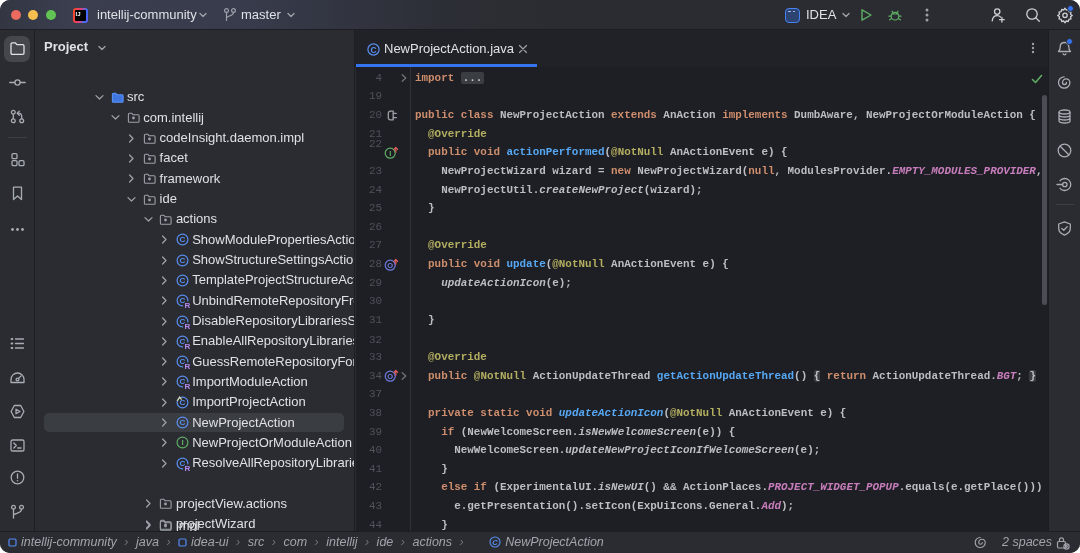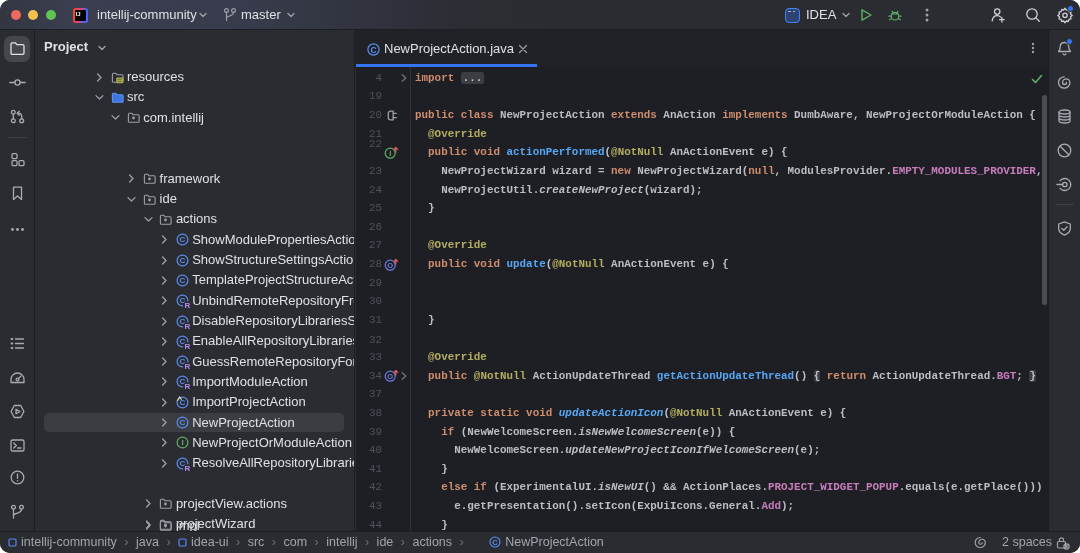--- a/index.html
+++ b/index.html
@@ -32,28 +32,28 @@
 
 #editor { position:absolute; left:356px; top:67px; width:692px; height:464px; background:#1e1f24; overflow:hidden; }
 #gutline { position:absolute; left:54px; top:0; width:1px; height:464px; background:#303237; }
 #lines { position:absolute; left:0; top:1.6px; width:692px; height:464px; }
 .ln { position:absolute; left:0; width:26px; text-align:right; font-family:"Liberation Mono", monospace; font-size:10.9px; color:#4d525b; line-height:18.62px; height:18.62px; }
 .cl { position:absolute; left:59px; white-space:pre; font-family:"Liberation Mono", monospace; font-size:10.9px; font-weight:600; color:#bcbec4; line-height:18.62px; height:18.62px; }
 .cl k { color:#cf8e6d; font-style:normal; }
 .cl a2 { color:#b3ae60; }
 .cl m { color:#56a8f5; }
 .cl em2 { font-style:italic; }
-.cl sf { color:#c77dbb; }
+.cl sf { color:#c77dbb; font-style:italic; }
 .fbox { background:#3a3d42; border-radius:2px; padding:0 2px; color:#c8cad0; }
 .bbox { background:#3a3d42; border-radius:2px; }
 
 #rstripe { position:absolute; left:1048px; top:30px; width:32px; height:501px; background:#2a2c31; border-left:1px solid #1d1e23; }
 .ric { position:absolute; left:7px; }
 
-#status { position:absolute; left:0; top:531px; width:1080px; height:22px; background:#2a2c31; border-top:1px solid #1d1e23; font-size:12.5px; color:#a1a5ac; }
+#status { position:absolute; left:0; top:531px; width:1080px; height:22px; background:#2a2c31; border-top:1px solid #1d1e23; font-size:12.5px; color:#a1a5ac;font-style:italic; }
 #status .crumb { position:absolute; top:3px; white-space:nowrap; }
 .sep { color:#6f737a; margin:0 4px; }
 </style>
 </head>
 <body>
 <div id="win">
 
 <div id="titlebar">
   <div class="tl" style="left:10.5px; background:#ec6a5e;"></div>
   <div class="tl" style="left:28px; background:#f4bf4f;"></div>
@@ -202,49 +202,58 @@
 
   <svg class="sic" style="top:473px;" width="17" height="17" fill="none" stroke="#a8acb3" stroke-width="1.3">
     <circle cx="4.5" cy="4.2" r="1.9"></circle>
         <circle cx="12.5" cy="4.2" r="1.9"></circle>
     <path d="M4.5 6.2 V15 M12.5 6.2 c0 3.5 -4 3.5 -8 5.5" stroke-linecap="round"></path>
   </svg>
 </div>
 
 <div id="tree">
       <div id="treesel"></div>
-      <div class="trow" style="top:3.0px;">
-        <svg style="left:57.8px; top:4.5px;" width="11" height="11" viewBox="0 0 11 11">
-          <path d="M3.6 2 L7 5.5 L3.6 9" stroke="#9da0a8" stroke-width="1.3" fill="none" stroke-linecap="round" stroke-linejoin="round"></path>
-        </svg>
-        <svg style="left:74.5px; top:3.5px;" width="13" height="13" viewBox="0 0 13 13">
-          <path d="M1.4 3.4 c0-0.7 0.4-1.1 1-1.1 h2.5 l1.3 1.5 h4.9 c0.6 0 1 0.4 1 1.1 v5.3 c0 0.7 -0.4 1.1 -1 1.1 h-8.7 c-0.6 0 -1 -0.4 -1 -1.1 z" fill="none" stroke="#9da0a8" stroke-width="1.1" stroke-linejoin="round"></path>
-          <rect x="5.2" y="6.6" width="7" height="5.6" rx="1" fill="#a8ae4e"></rect>
-          <path d="M6.6 8.3 H10.8 M6.6 10.3 H10.8" stroke="#6b7030" stroke-width="1"></path>
-        </svg>
-        <span class="lbl" style="left:91.0px;">resources</span>
-      </div>
       <div class="trow" style="top:23.3px;">
         <svg style="left:57.8px; top:4.5px;" width="11" height="11" viewBox="0 0 11 11">
           <path d="M2 3.6 L5.5 7 L9 3.6" stroke="#9da0a8" stroke-width="1.3" fill="none" stroke-linecap="round" stroke-linejoin="round"></path>
         </svg>
         <svg style="left:74.5px; top:3.5px;" width="13" height="13" viewBox="0 0 13 13">
           <path d="M1.4 3.4 c0-0.7 0.4-1.1 1-1.1 h2.5 l1.3 1.5 h4.9 c0.6 0 1 0.4 1 1.1 v5.3 c0 0.7 -0.4 1.1 -1 1.1 h-8.7 c-0.6 0 -1 -0.4 -1 -1.1 z" fill="#3f76e0" stroke="#5a93f4" stroke-width="1.1" stroke-linejoin="round"></path>
         </svg>
         <span class="lbl" style="left:91.0px;">src</span>
       </div>
       <div class="trow" style="top:43.7px;">
         <svg style="left:74.1px; top:4.5px;" width="11" height="11" viewBox="0 0 11 11">
           <path d="M2 3.6 L5.5 7 L9 3.6" stroke="#9da0a8" stroke-width="1.3" fill="none" stroke-linecap="round" stroke-linejoin="round"></path>
         </svg>
         <svg style="left:90.8px; top:3.5px;" width="13" height="13" viewBox="0 0 13 13">
           <path d="M1.4 3.4 c0-0.7 0.4-1.1 1-1.1 h2.5 l1.3 1.5 h4.9 c0.6 0 1 0.4 1 1.1 v5.3 c0 0.7 -0.4 1.1 -1 1.1 h-8.7 c-0.6 0 -1 -0.4 -1 -1.1 z" fill="none" stroke="#9da0a8" stroke-width="1.1" stroke-linejoin="round"></path>
           <circle cx="6.5" cy="7" r="1.4" fill="#9da0a8"></circle>
         </svg>
         <span class="lbl" style="left:107.3px;">com.intellij</span>
+      </div>
+      <div class="trow" style="top:64.0px;">
+        <svg style="left:90.4px; top:4.5px;" width="11" height="11" viewBox="0 0 11 11">
+          <path d="M3.6 2 L7 5.5 L3.6 9" stroke="#9da0a8" stroke-width="1.3" fill="none" stroke-linecap="round" stroke-linejoin="round"></path>
+        </svg>
+        <svg style="left:107.1px; top:3.5px;" width="13" height="13" viewBox="0 0 13 13">
+          <path d="M1.4 3.4 c0-0.7 0.4-1.1 1-1.1 h2.5 l1.3 1.5 h4.9 c0.6 0 1 0.4 1 1.1 v5.3 c0 0.7 -0.4 1.1 -1 1.1 h-8.7 c-0.6 0 -1 -0.4 -1 -1.1 z" fill="none" stroke="#9da0a8" stroke-width="1.1" stroke-linejoin="round"></path>
+          <circle cx="6.5" cy="7" r="1.4" fill="#9da0a8"></circle>
+        </svg>
+        <span class="lbl" style="left:123.6px;">codeInsight.daemon.impl</span>
+      </div>
+      <div class="trow" style="top:84.3px;">
+        <svg style="left:90.4px; top:4.5px;" width="11" height="11" viewBox="0 0 11 11">
+          <path d="M3.6 2 L7 5.5 L3.6 9" stroke="#9da0a8" stroke-width="1.3" fill="none" stroke-linecap="round" stroke-linejoin="round"></path>
+        </svg>
+        <svg style="left:107.1px; top:3.5px;" width="13" height="13" viewBox="0 0 13 13">
+          <path d="M1.4 3.4 c0-0.7 0.4-1.1 1-1.1 h2.5 l1.3 1.5 h4.9 c0.6 0 1 0.4 1 1.1 v5.3 c0 0.7 -0.4 1.1 -1 1.1 h-8.7 c-0.6 0 -1 -0.4 -1 -1.1 z" fill="none" stroke="#9da0a8" stroke-width="1.1" stroke-linejoin="round"></path>
+          <circle cx="6.5" cy="7" r="1.4" fill="#9da0a8"></circle>
+        </svg>
+        <span class="lbl" style="left:123.6px;">facet</span>
       </div>
       <div class="trow" style="top:104.6px;">
         <svg style="left:90.4px; top:4.5px;" width="11" height="11" viewBox="0 0 11 11">
           <path d="M3.6 2 L7 5.5 L3.6 9" stroke="#9da0a8" stroke-width="1.3" fill="none" stroke-linecap="round" stroke-linejoin="round"></path>
         </svg>
         <svg style="left:107.1px; top:3.5px;" width="13" height="13" viewBox="0 0 13 13">
           <path d="M1.4 3.4 c0-0.7 0.4-1.1 1-1.1 h2.5 l1.3 1.5 h4.9 c0.6 0 1 0.4 1 1.1 v5.3 c0 0.7 -0.4 1.1 -1 1.1 h-8.7 c-0.6 0 -1 -0.4 -1 -1.1 z" fill="none" stroke="#9da0a8" stroke-width="1.1" stroke-linejoin="round"></path>
           <circle cx="6.5" cy="7" r="1.4" fill="#9da0a8"></circle>
         </svg>
         <span class="lbl" style="left:123.6px;">framework</span>
@@ -470,20 +479,21 @@
         <div class="ln" style="top:167.77px;">27</div>
         <div class="cl" style="top:167.77px;">  <a2>@Override</a2></div>
         <div class="ln" style="top:186.39px;">28</div>
         <svg class="abs" style="left:28px; top:189.2px;" width="16" height="14" viewBox="0 0 16 14">
           <circle cx="6.2" cy="7.2" r="5" fill="none" stroke="#6e7ce0" stroke-width="1.2"></circle>
           <text x="6.2" y="10" font-size="7.5" font-weight="700" fill="#6e7ce0" text-anchor="middle" font-family="Liberation Sans">O</text>
           <path d="M11.8 6.2 V1.8 M10 3.4 L11.8 1.4 L13.6 3.4" stroke="#db5c5c" stroke-width="1.3" fill="none" stroke-linecap="round" stroke-linejoin="round"></path>
         </svg>
         <div class="cl" style="top:186.39px;">  <k>public void</k> <m>update</m>(<a2>@NotNull</a2> AnActionEvent e) {</div>
         <div class="ln" style="top:205.01px;">29</div>
+        <div class="cl" style="top:205.01px;">    <em2>updateActionIcon</em2>(e);</div>
         <div class="ln" style="top:223.63px;">30</div>
         <div class="ln" style="top:242.25px;">31</div>
         <div class="cl" style="top:242.25px;">  }</div>
         <div class="ln" style="top:262px;">32</div>
         <div class="cl" style="top:260.87px;"></div>
         <div class="ln" style="top:279.49px;">33</div>
         <div class="cl" style="top:279.49px;">  <a2>@Override</a2></div>
         <div class="ln" style="top:298.11px;">34</div>
         <svg class="abs" style="left:28px; top:300.9px;" width="16" height="14" viewBox="0 0 16 14">
           <circle cx="6.2" cy="7.2" r="5" fill="none" stroke="#6e7ce0" stroke-width="1.2"></circle>

